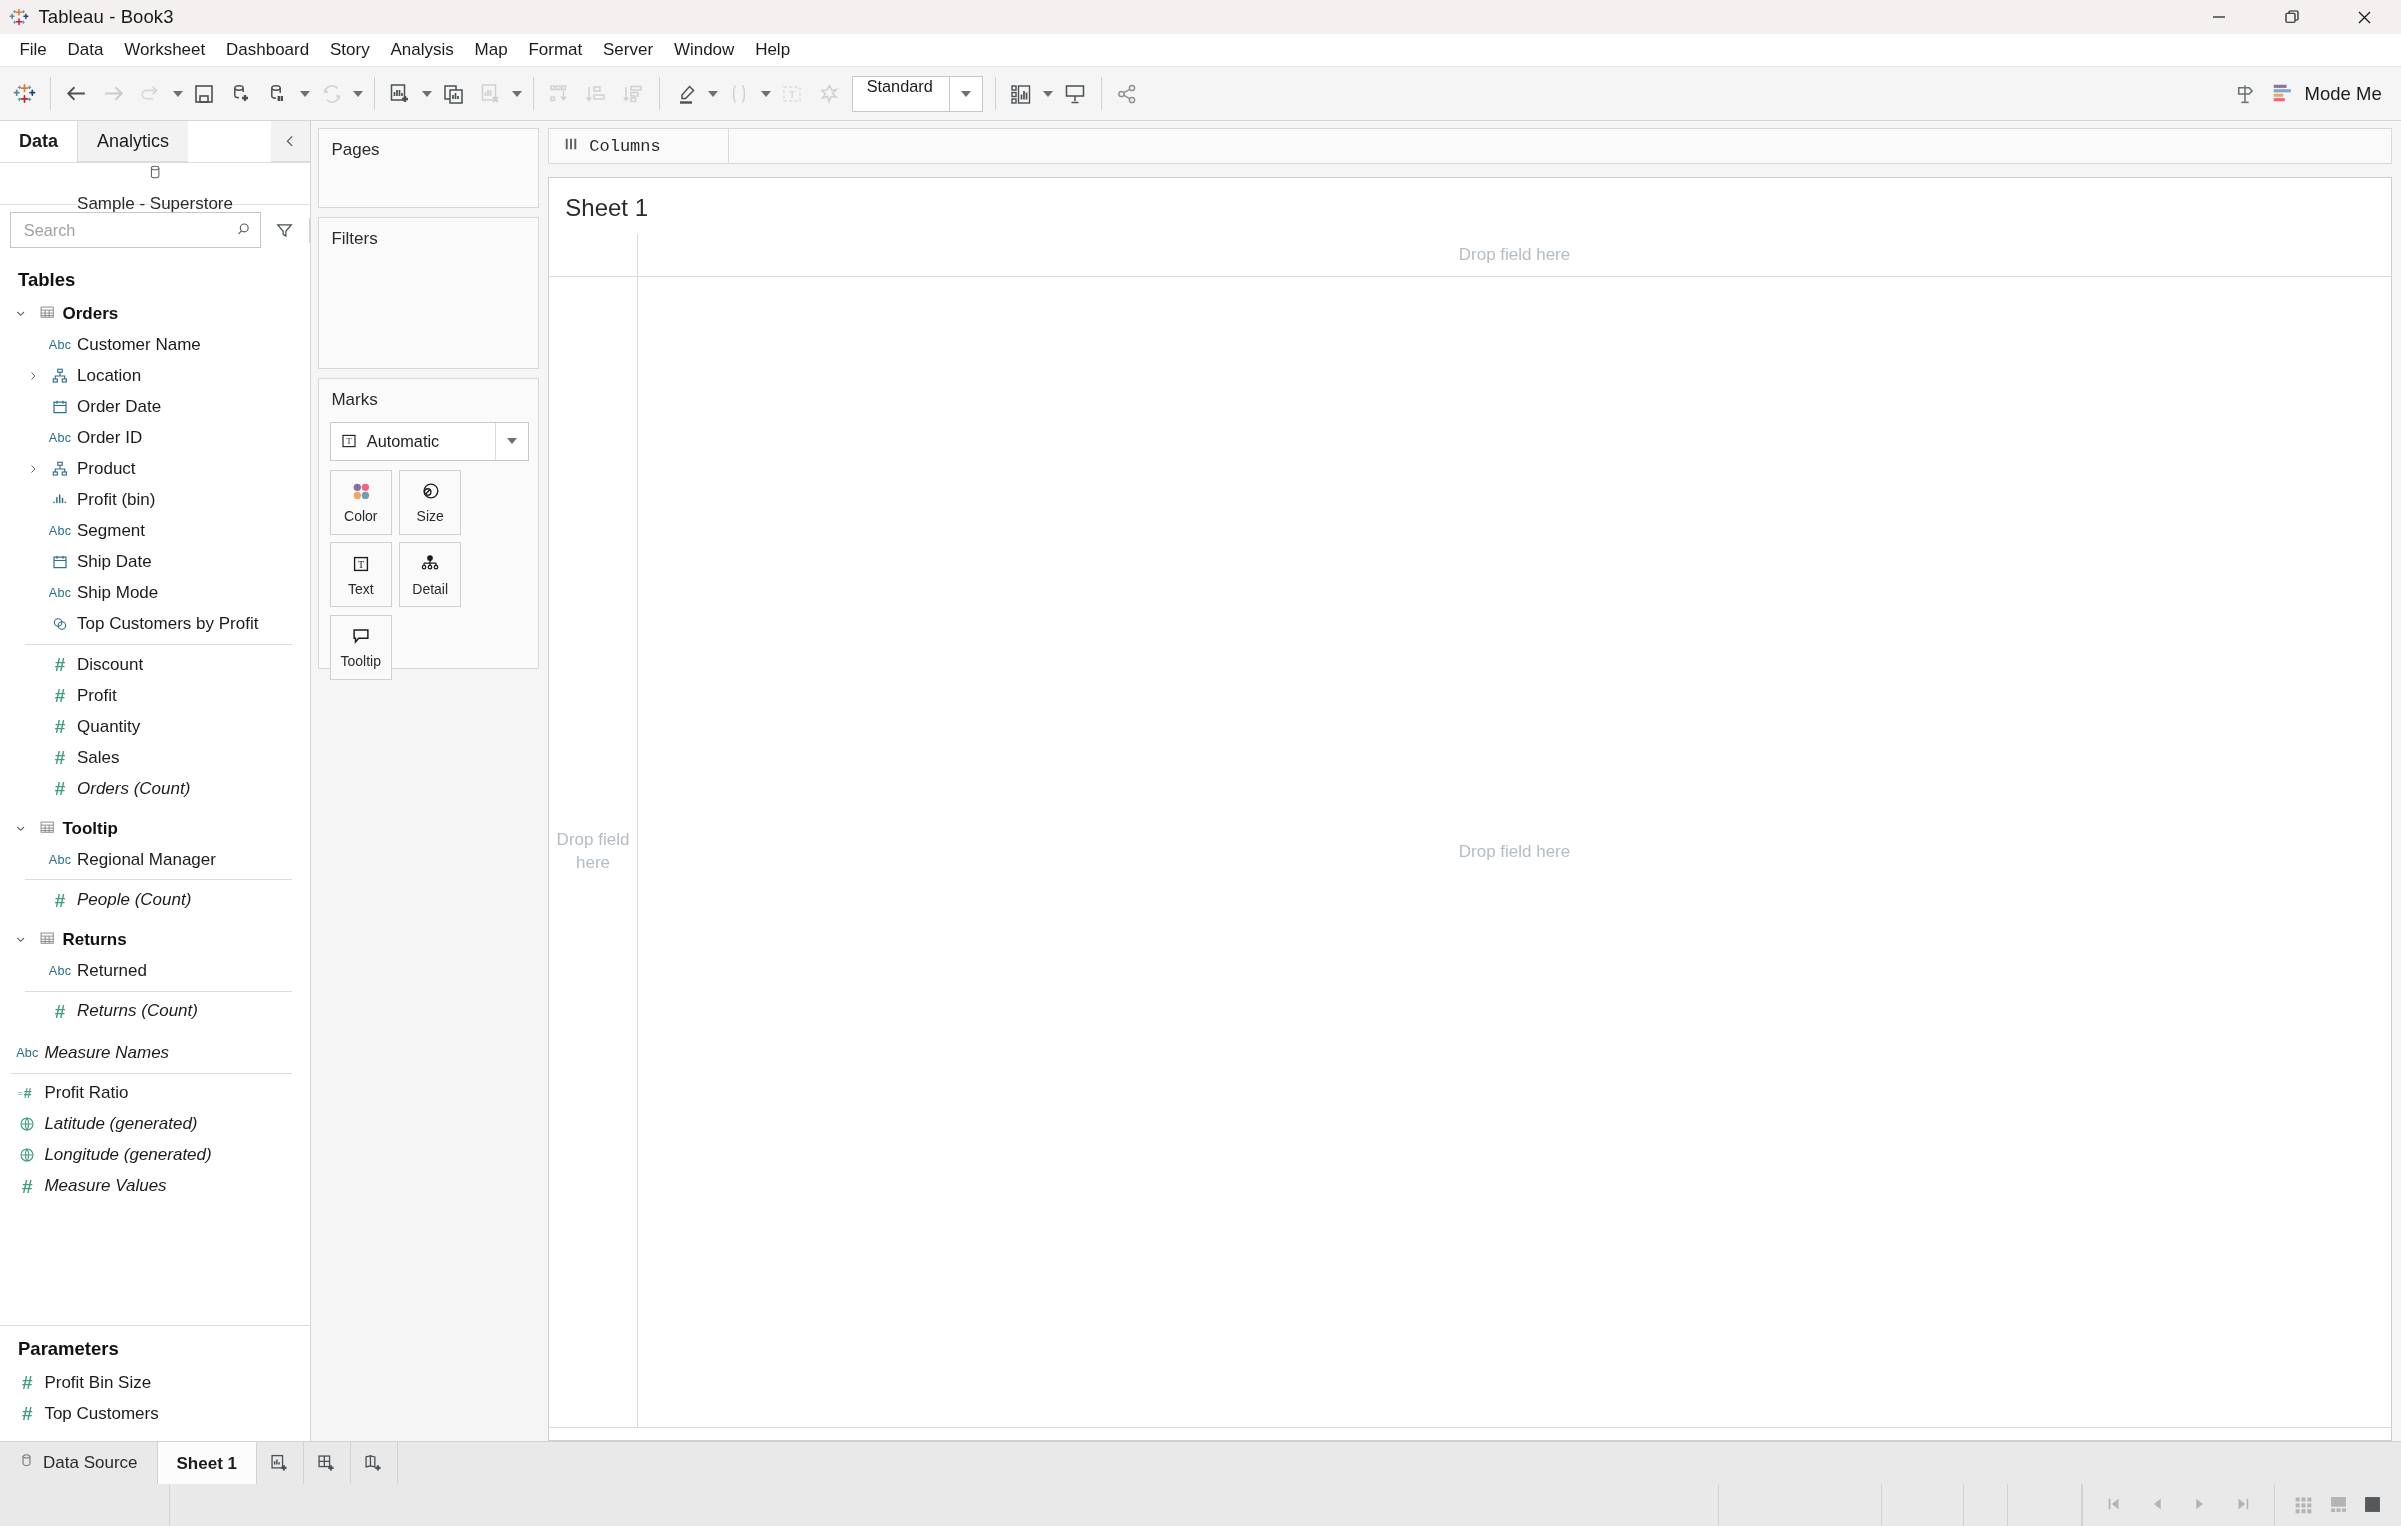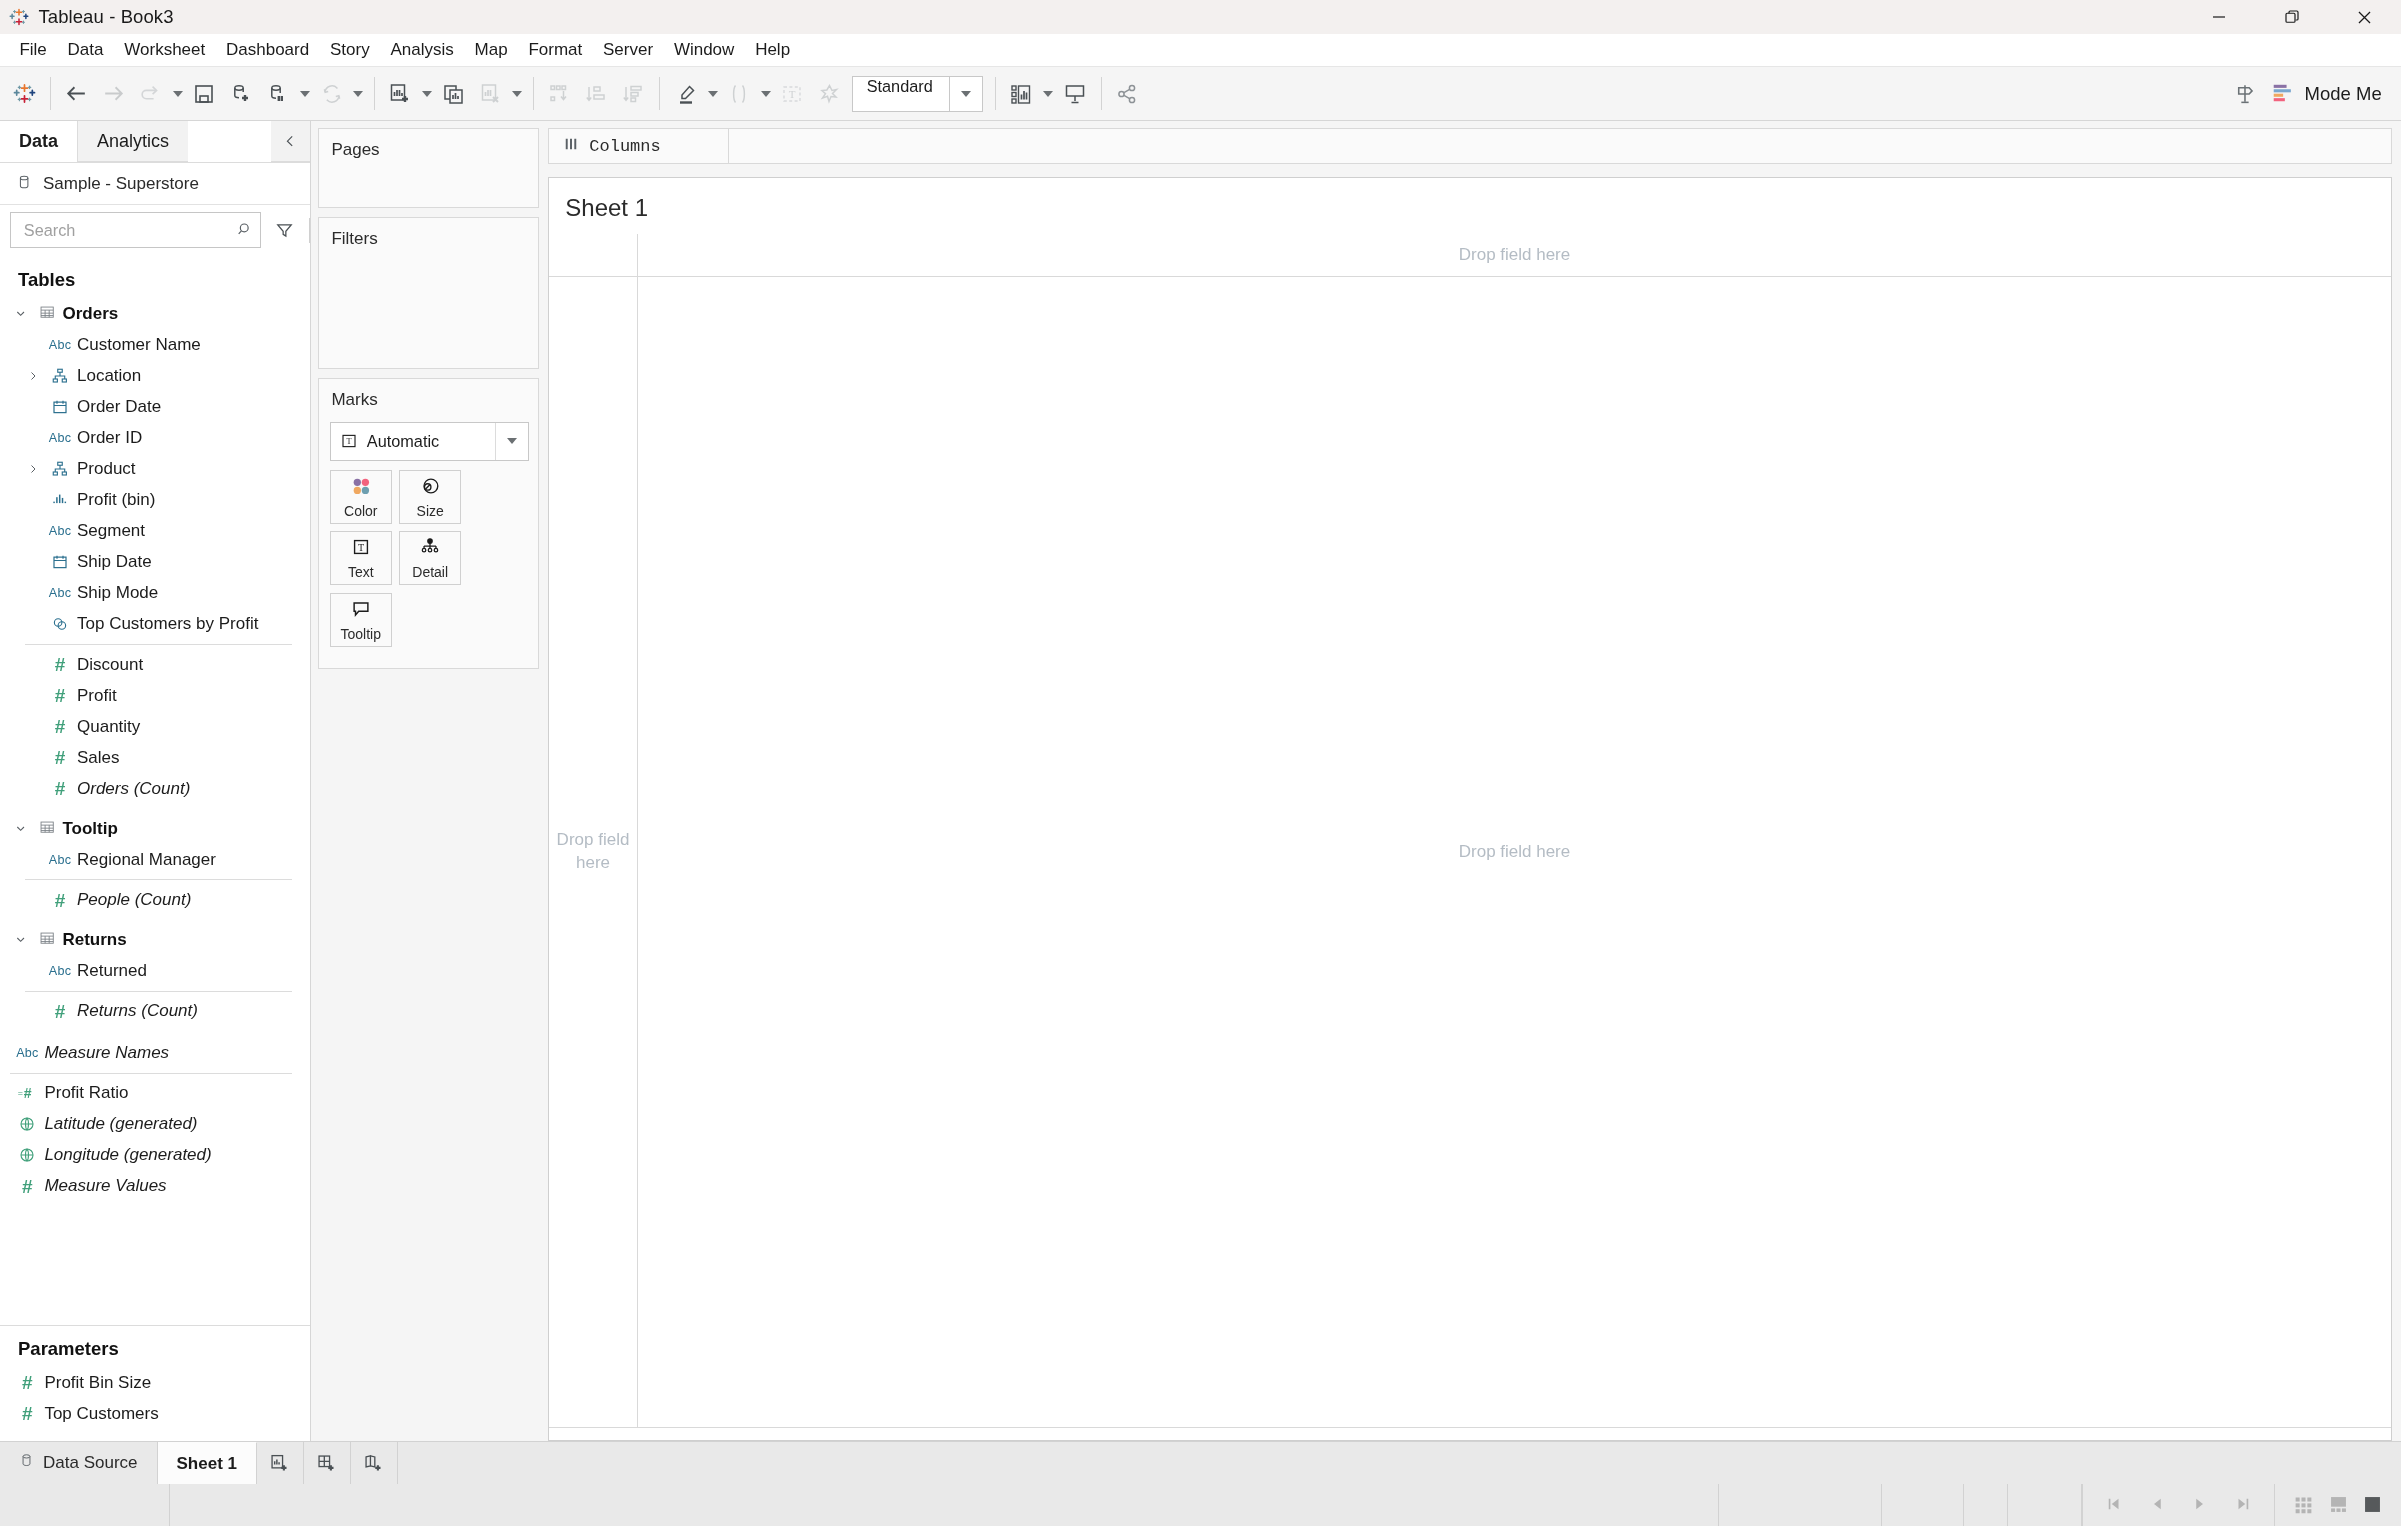--- a/index.html
+++ b/index.html
@@ -69,21 +69,21 @@
   
   .leftpane {
     width: 311px; min-width:311px; background:#fff; display:flex; flex-direction:column;
     border-right: 0.7px solid #d6d6d6;
   }
   .dp-tabs { display:flex; align-items:stretch; height:42px; border-bottom:0.7px solid #dcdcdc; background:#fff; position:relative; }
   .dp-tab { display:flex; align-items:center; justify-content:center; font-size:18px; padding:0 19px; color:#1c1c1c; }
   .dp-tab.active { font-weight:bold; background:#fff; }
   .dp-tab.inactive { background:#f2f2f2; border-left:0.7px solid #dcdcdc; border-bottom:0.7px solid #dcdcdc;}
   .dp-collapse { margin-left:auto; width:39px; display:flex; align-items:center; justify-content:center; background:#f2f2f2; border-bottom:0.7px solid #dcdcdc;}
-  .ds-row { display:flex; align-items:center; gap:10.4px; height:42px; padding:0 16.3px; border-bottom:0.7px solid #e2e2e2;}
+  .ds-row { display:flex; align-items:center; gap:10.4px; height:42px; padding:0 16.3px; border-bottom:0.7px solid #e2e2e2;flex-direction:column;}
   .ds-name { font-size:17px; color:#2b2b2b; }
   .search-row { display:flex; align-items:center; gap:7.4px; padding:7.4px 10.4px 6px 10.4px; }
   .search-box {
     flex:1 1 auto; height:36px; border:0.7px solid #c6c6c6; background:#fff;
     display:flex; align-items:center; padding: 0 6px 0 10.4px;
   }
   .search-box input {
     border:none; outline:none; flex:1 1 auto; font-size:16.3px; font-family:"Liberation Sans",sans-serif; color:#2b2b2b;
     background:transparent;
   }
@@ -114,21 +114,21 @@
   .card.marks { height: 291px; }
   .marks-dd {
     margin: 12px 9px 0 10.4px; height:39px; border:0.7px solid #c8c8c8; background:#fff;
     display:flex; align-items:center;
   }
   .marks-dd .mi { width:36px; display:flex; align-items:center; justify-content:center; }
   .marks-dd .ml { font-size:16.3px; color:#1c1c1c; flex:1 1 auto; }
   .marks-dd .md { width:33px; height:100%; border-left:0.7px solid #dcdcdc; display:flex;align-items:center;justify-content:center;}
   .marks-grid { display:flex; flex-wrap:wrap; gap:7.4px; padding: 9px 10.4px 0 10.4px; }
   .mark-btn {
-    width:62px; height:54px; border:0.7px solid #d0d0d0; background:#fafafa;
+    width:62px; height:65px; border:0.7px solid #d0d0d0; background:#fafafa;
     display:flex; flex-direction:column; align-items:center; justify-content:center; gap:3px;
   }
   .mark-btn .lbl { font-size:14px; color:#2b2b2b; }
 
   
   .mainview { flex:1 1 auto; display:flex; flex-direction:column; min-width:0; background:#f5f5f5; padding: 7.4px 9px 0 0;}
   .shelf-row { display:flex; align-items:stretch; height:36px; margin-bottom:8px;font-family:Liberation Mono, monospace; }
   .shelf-label {
     width:181px; min-width:181px; border:0.7px solid #d9d9d9; background:#fafafa;
     display:flex; align-items:center; gap:9px; padding-left:13.3px;

